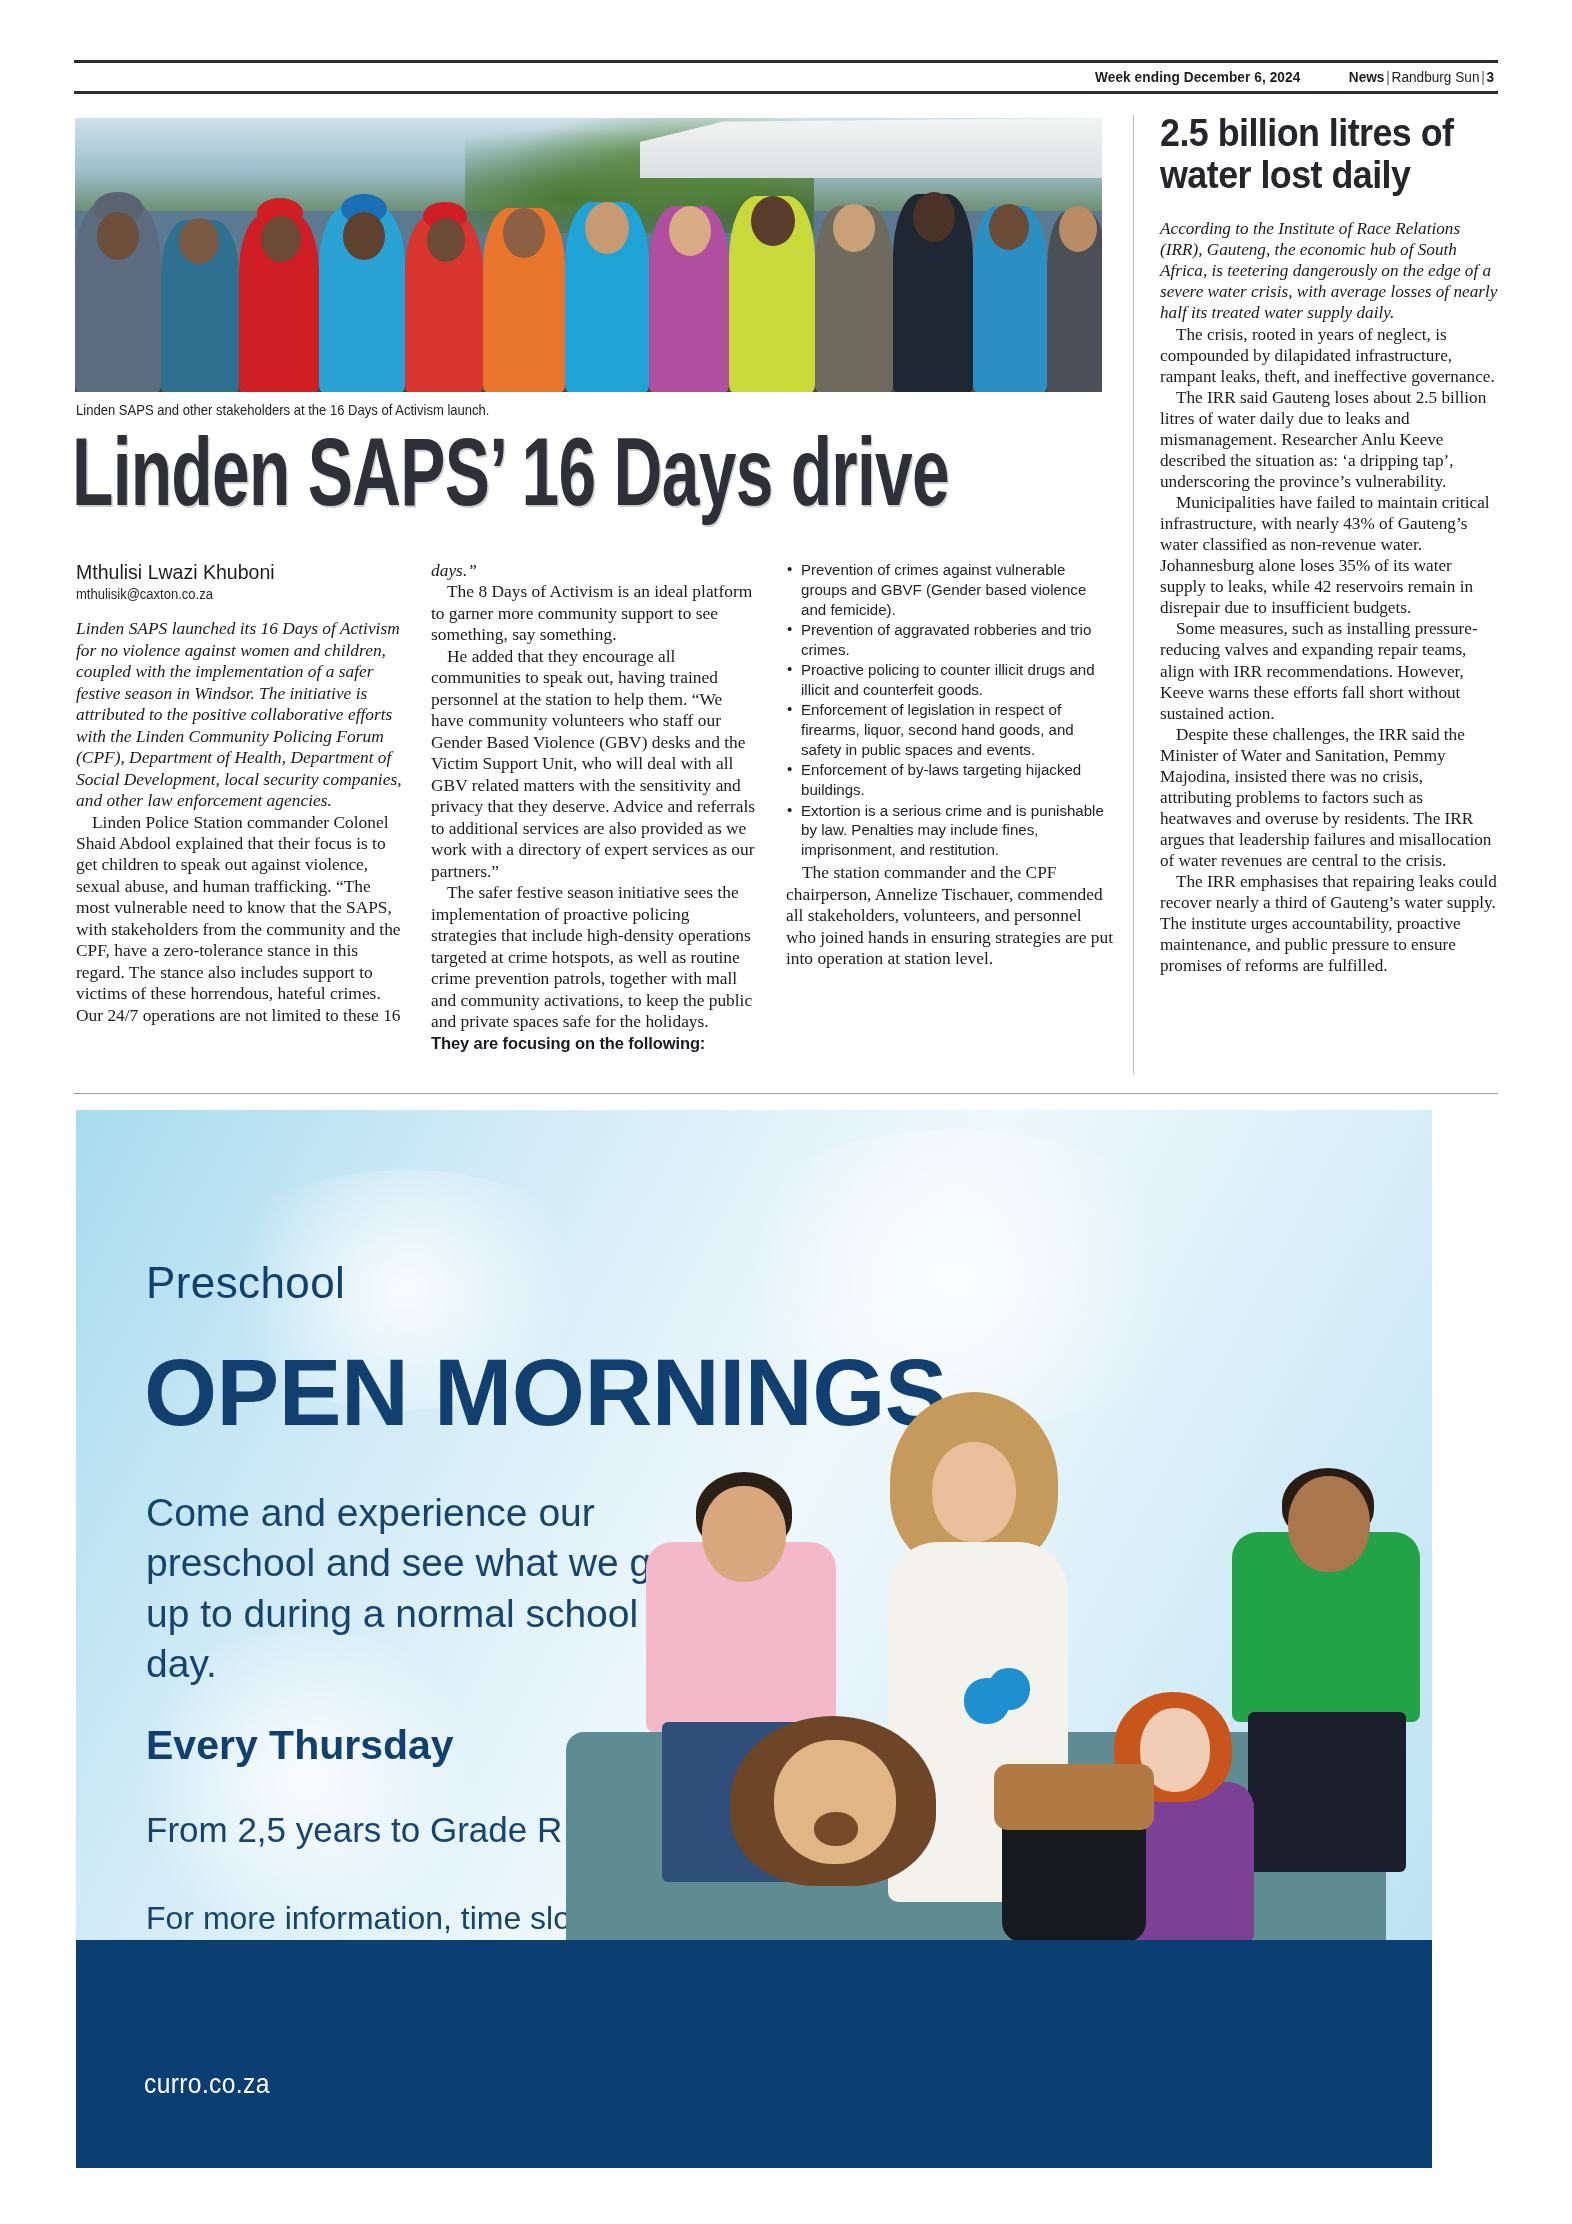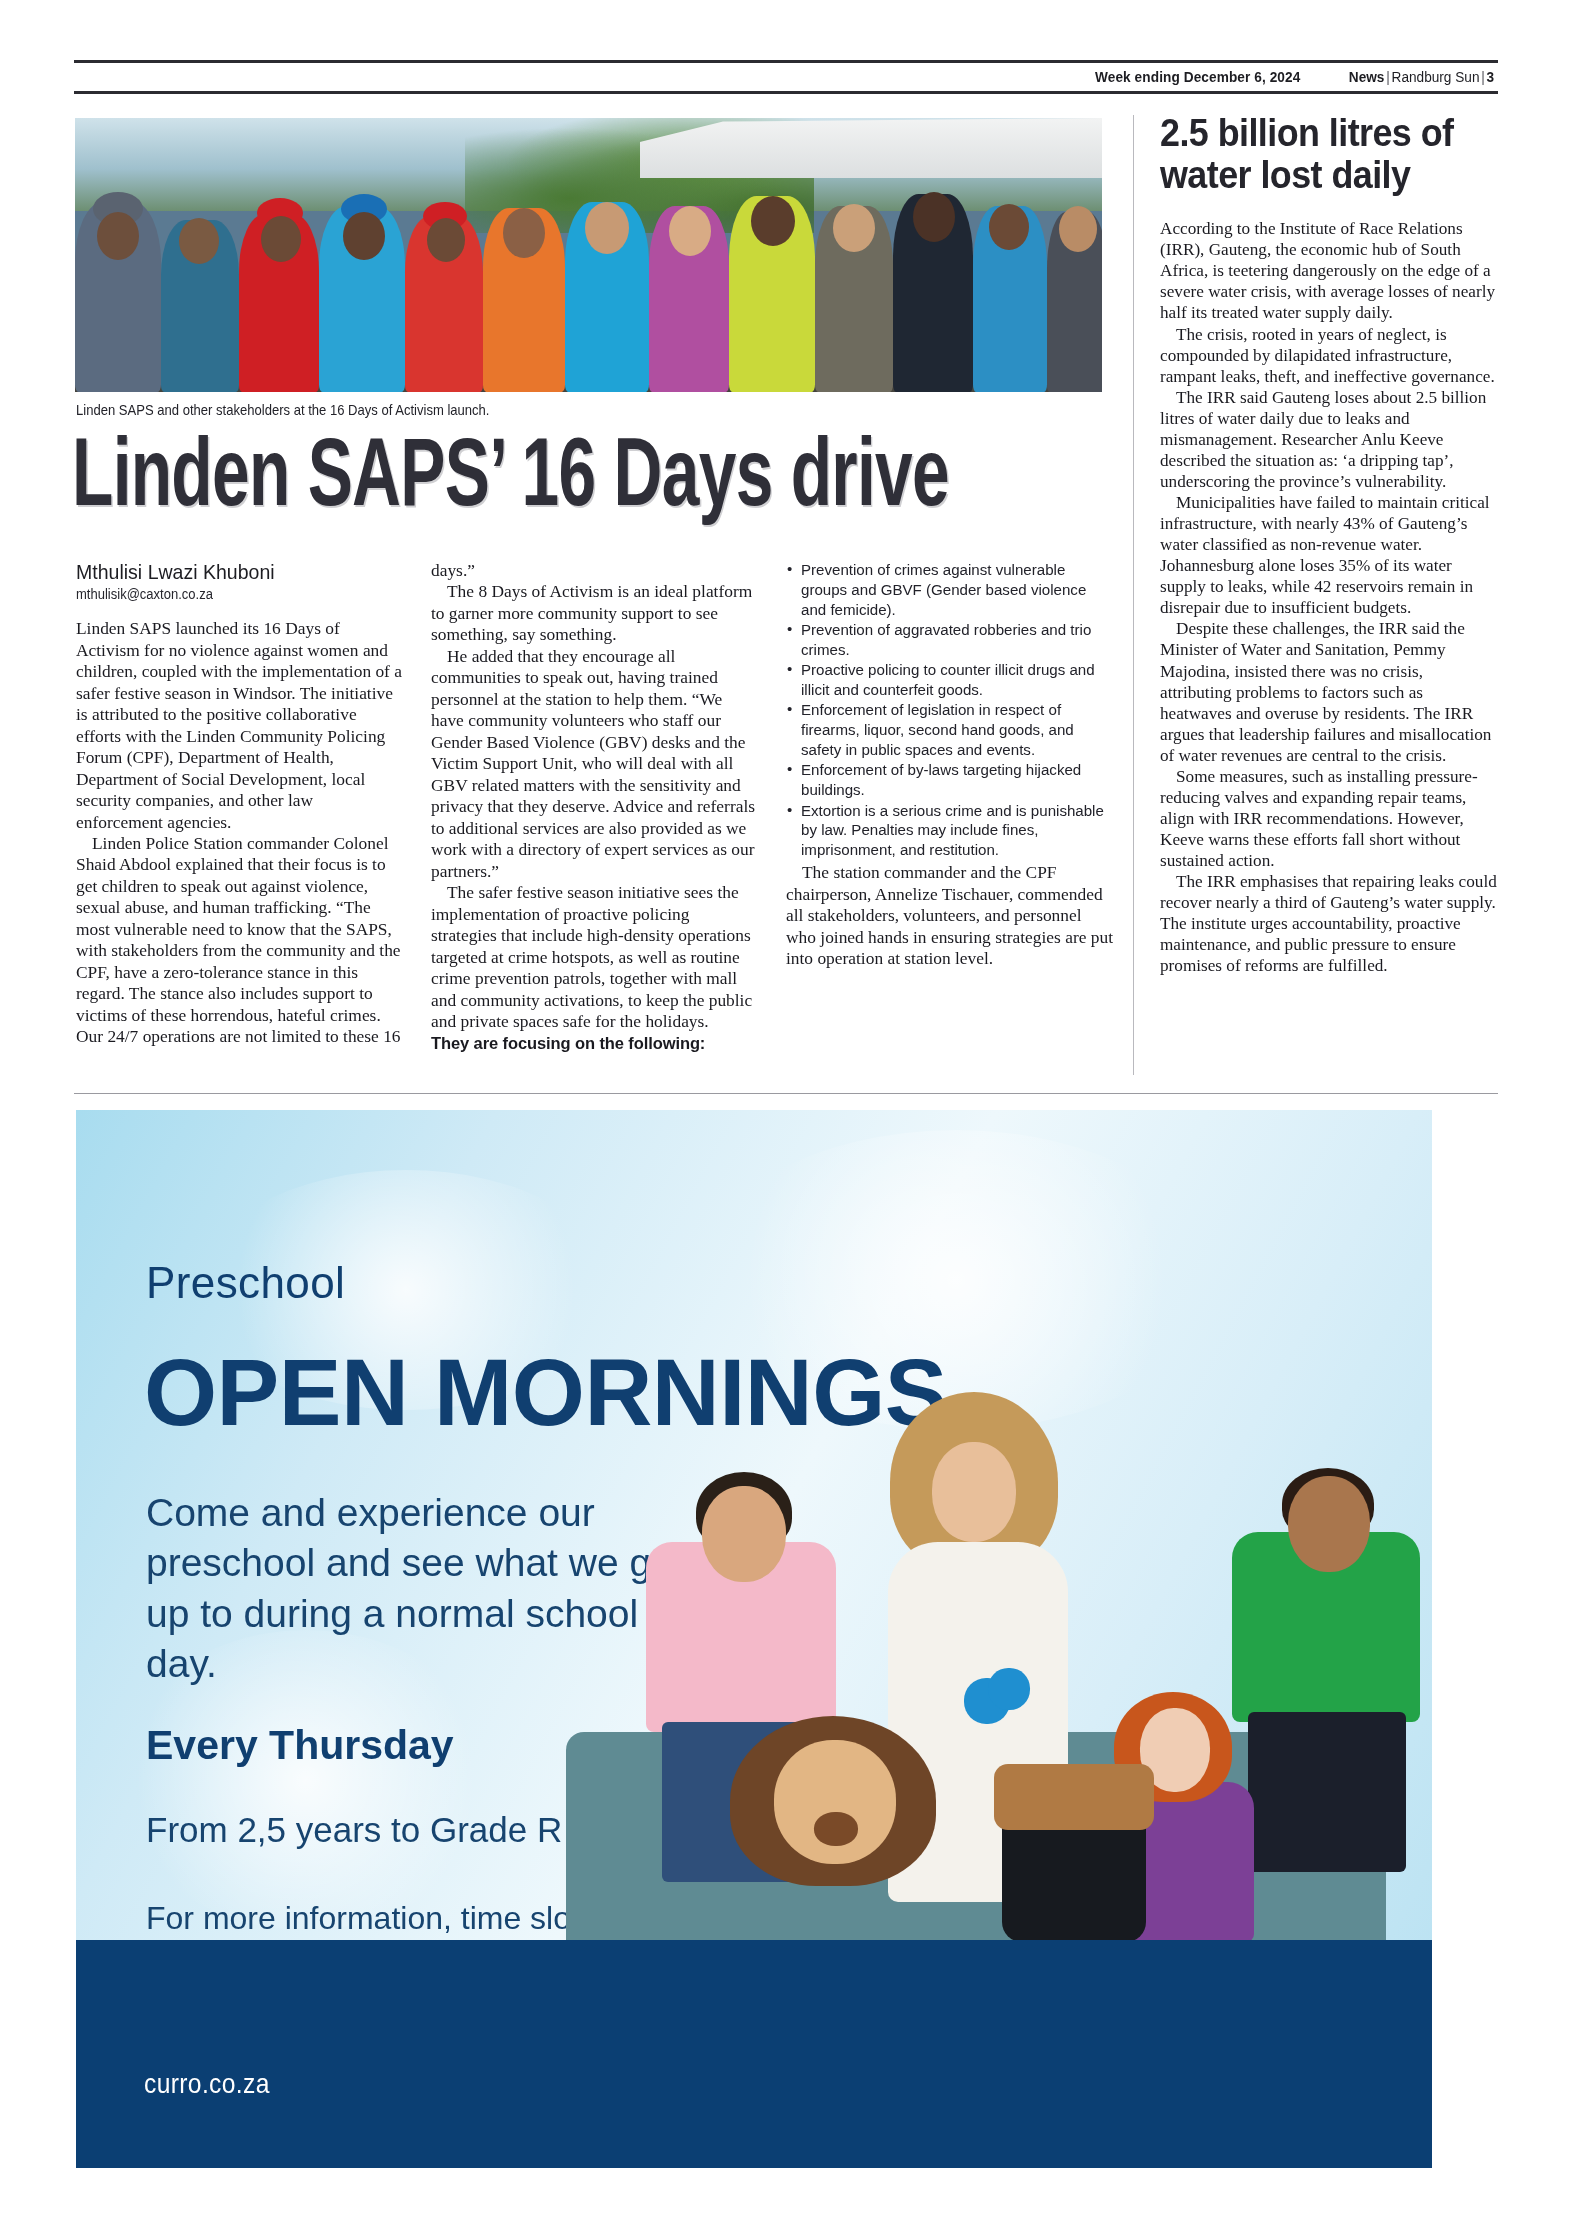--- a/index.html
+++ b/index.html
@@ -172,21 +172,21 @@
   }
 
   .body-serif p {
     font-family: "Liberation Serif", serif;
     font-size: 17.4px;
     line-height: 1.235;
     color: #1a1a20;
     text-align: left;
   }
   .body-serif p + p { text-indent: 16px; }
-  .body-serif p.noindent { text-indent: 0; }
+  .body-serif p.noindent { text-indent: 0; font-style: italic; }
 
   .focus-line {
     font-family: "Liberation Sans", sans-serif;
     font-weight: bold;
     font-size: 16.5px;
     color: #1a1a20;
     margin-top: 1px;
     letter-spacing: -0.1px;
   }
 
@@ -502,22 +502,22 @@
 
   </div>
 
   <div class="sidebar">
     <h2 class="sidebar-headline">2.5 billion litres of water lost daily</h2>
     <div class="body-serif">
       <p class="noindent">According to the Institute of Race Relations (IRR), Gauteng, the economic hub of South Africa, is teetering dangerously on the edge of a severe water crisis, with average losses of nearly half its treated water supply daily.</p>
       <p>The crisis, rooted in years of neglect, is compounded by dilapidated infrastructure, rampant leaks, theft, and ineffective governance.</p>
       <p>The IRR said Gauteng loses about 2.5 billion litres of water daily due to leaks and mismanagement. Researcher Anlu Keeve described the situation as: ‘a dripping tap’, underscoring the province’s vulnerability.</p>
       <p>Municipalities have failed to maintain critical infrastructure, with nearly 43% of Gauteng’s water classified as non-revenue water. Johannesburg alone loses 35% of its water supply to leaks, while 42 reservoirs remain in disrepair due to insufficient budgets.</p>
+      <p>Some measures, such as installing pressure-reducing valves and expanding repair teams, align with IRR recommendations. However, Keeve warns these efforts fall short without sustained action.</p>
       <p>Despite these challenges, the IRR said the Minister of Water and Sanitation, Pemmy Majodina, insisted there was no crisis, attributing problems to factors such as heatwaves and overuse by residents. The IRR argues that leadership failures and misallocation of water revenues are central to the crisis.</p>
-      <p>Some measures, such as installing pressure-reducing valves and expanding repair teams, align with IRR recommendations. However, Keeve warns these efforts fall short without sustained action.</p>
       <p>The IRR emphasises that repairing leaks could recover nearly a third of Gauteng’s water supply. The institute urges accountability, proactive maintenance, and public pressure to ensure promises of reforms are fulfilled.</p>
     </div>
   </div>
 
   <div class="ad-divider"></div>
 
   <div class="advert">
     <div class="cloud" style="left:120px;top:60px;width:420px;height:240px;"></div>
     <div class="cloud" style="left:620px;top:20px;width:520px;height:300px;"></div>
     <div class="cloud" style="left:40px;top:520px;width:380px;height:300px;"></div>

